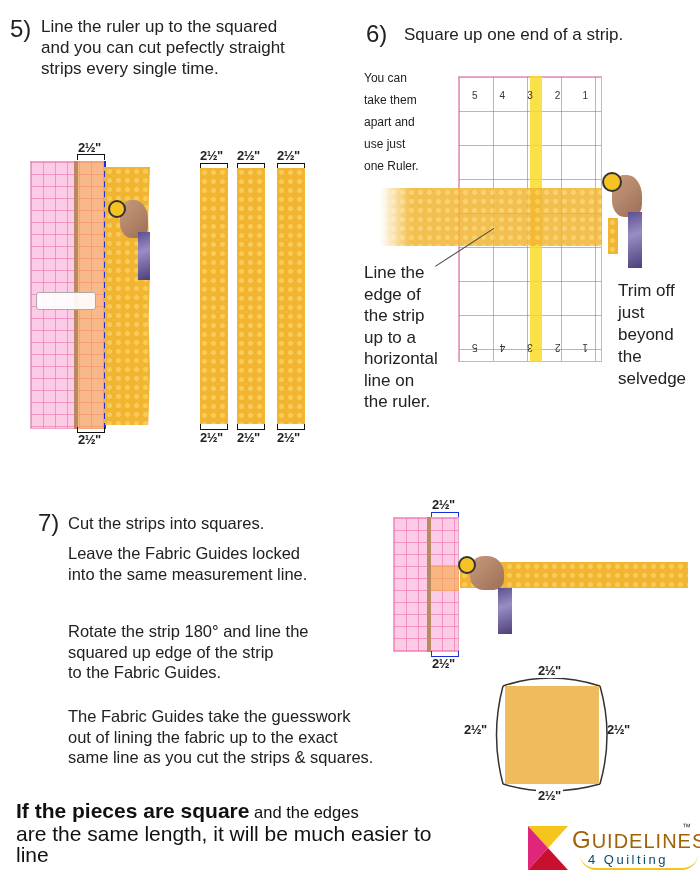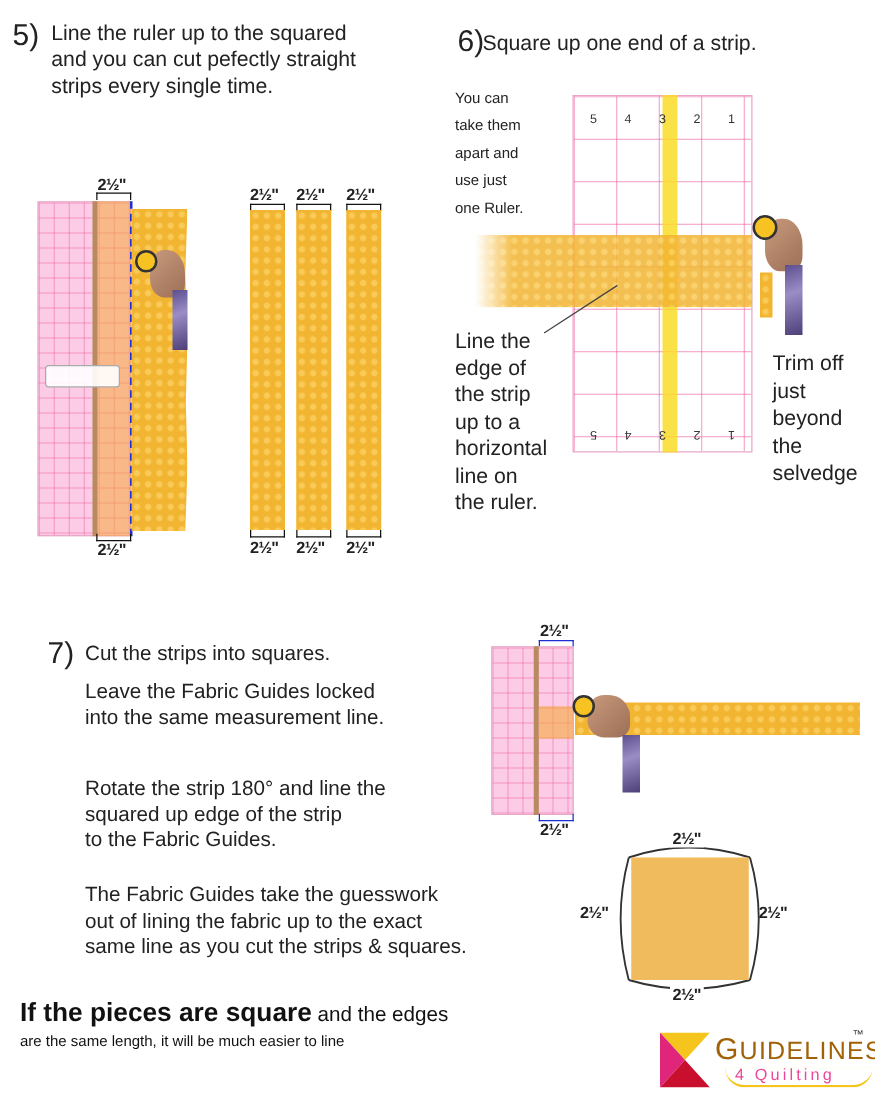--- a/index.html
+++ b/index.html
@@ -78,21 +78,21 @@
   <div class="abs dim" style="left:39px;top:282px;">2½"</div>
 
   <div class="abs dim" style="left:79px;top:0;">2½"</div>
   <div class="abs bracket-top" style="left:79px;top:15px;width:28px;"></div>
   <div class="abs fabric" style="left:79px;top:20px;width:28px;height:256px;"></div>
   <div class="abs bracket-bot" style="left:79px;top:276px;width:28px;"></div>
   <div class="abs dim" style="left:79px;top:282px;">2½"</div>
 </div>
 
 <div class="abs stepnum" style="left:366px;top:22px;">6)</div>
-<div class="abs steptext" style="left:386px;top:24px;">Square up one end of a strip.</div>
+<div class="abs steptext" style="left:404px;top:24px;">Square up one end of a strip.</div>
 
 <div class="abs para" style="left:364px;top:67px;width:100px;line-height:22px;font-size:12px;">You can
 take them
 apart and
 use just
 one Ruler.</div>
 
 <div class="abs ruler-wide" style="left:458px;top:76px;width:144px;height:286px;"></div>
 <div class="abs" style="left:530px;top:76px;width:12px;height:286px;background:rgba(250,220,40,0.85);"></div>
 <div class="abs" style="left:461px;top:90px;width:138px;display:flex;justify-content:space-around;font-size:10px;color:#333;">
@@ -165,28 +165,28 @@
   <div class="abs dim" style="left:46px;top:3px;background:#fff;padding:0 2px;">2½"</div>
   <div class="abs dim" style="left:46px;top:128px;background:#fff;padding:0 2px;">2½"</div>
   <div class="abs dim" style="left:-26px;top:62px;">2½"</div>
   <div class="abs dim" style="left:117px;top:62px;">2½"</div>
 </div>
 
 <div class="abs" style="left:16px;top:800px;width:440px;color:#111;">
   <div style="font-size:16.5px;line-height:22px;white-space:nowrap;">
     <span style="font-size:21px;font-weight:bold;">If the pieces are square</span><span> and the edges</span>
   </div>
-  <div style="font-size:12px;line-height:21px;">are the same length, it will be much easier to line</div>
+  <div style="font-size:21px;line-height:21px;">are the same length, it will be much easier to line</div>
 </div>
 
 <div class="abs" style="left:528px;top:822px;width:170px;height:50px;">
   <svg class="abs" width="40" height="44" style="left:0;top:4px;">
     <polygon points="0,0 40,0 20,22" fill="#f5c51e"></polygon>
     <polygon points="0,0 20,22 0,44" fill="#e0267a"></polygon>
     <polygon points="0,44 20,22 40,44" fill="#c8102e"></polygon>
   </svg>
   <div class="abs" style="left:24px;top:4px;font-size:24px;color:#a16207;letter-spacing:1px;white-space:nowrap;margin-left:20px;">
     <span>G</span><span style="font-size:20px;">UIDELINES</span>
   </div>
   <div class="abs" style="left:154px;top:0;font-size:9px;color:#333;">™</div>
-  <div class="abs" style="left:60px;top:30px;font-size:13px;color:#ec4899;letter-spacing:2.5px;white-space:nowrap;">4 Quilting</div>
+  <div class="abs" style="left:60px;top:30px;font-size:13px;color:#0c4a6e;letter-spacing:2.5px;white-space:nowrap;">4 Quilting</div>
   <div class="abs" style="left:52px;top:32px;width:118px;height:16px;border-bottom:2px solid #f5c51e;border-radius:0 0 60px 60px;"></div>
 </div>
 
 </body></html>

